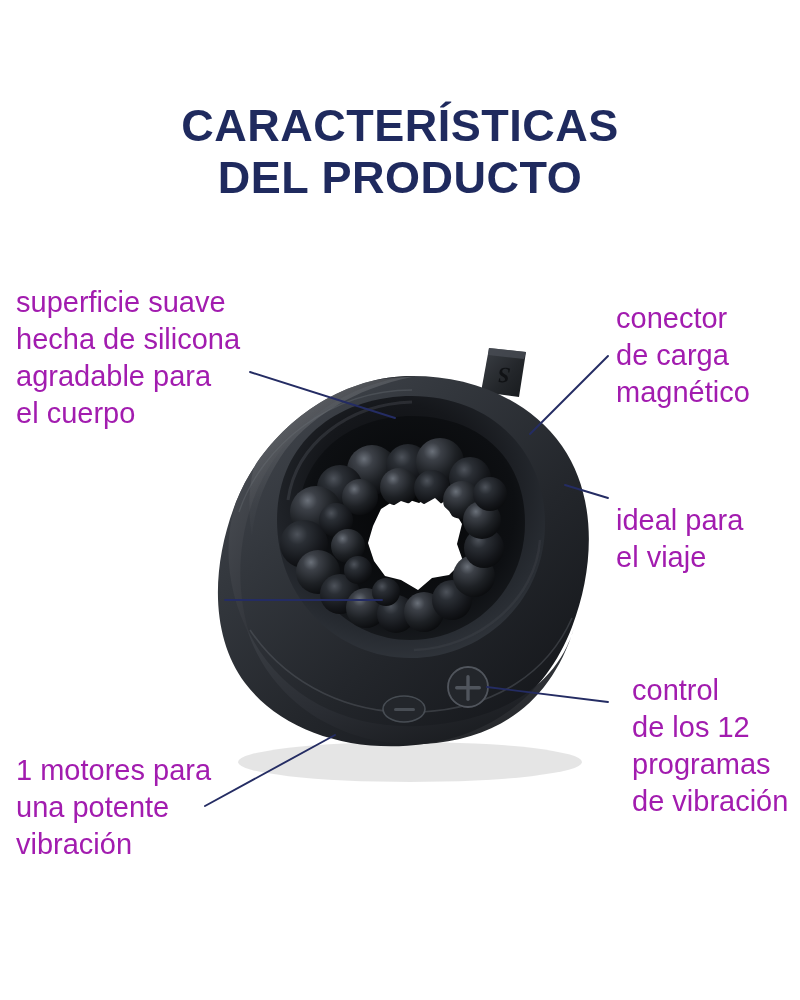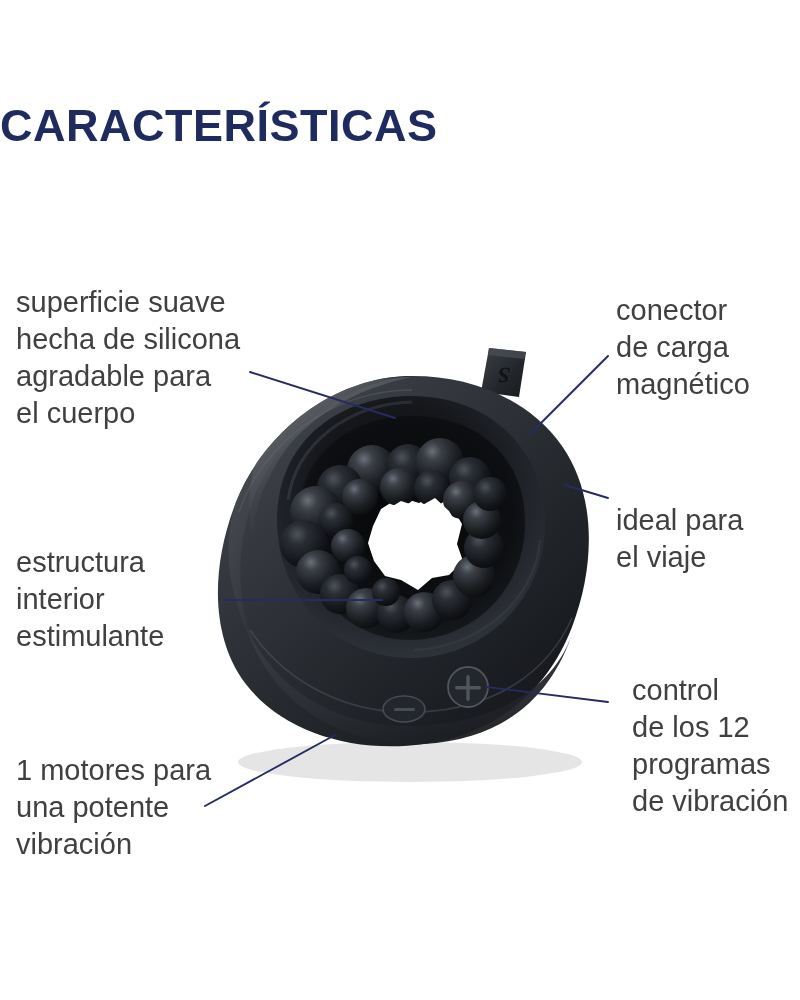--- a/index.html
+++ b/index.html
@@ -17,63 +17,64 @@
     background: #ffffff;
     overflow: hidden;
   }
 
   
   .title {
     position: absolute;
     left: 0;
     top: 100px;
     width: 800px;
-    text-align: left;
+    text-align: center;
     color: #1f2a5e;
     font-weight: bold;
     font-size: 45px;
     line-height: 52px;
     letter-spacing: 0.5px;
   }
   .title .l2 { display: block; }
 
   
   .label {
     position: absolute;
-    color: #404040;
+    color: #a21caf;
     font-size: 29px;
     line-height: 37px;
     white-space: pre-line;
   }
   .label.left  { text-align: left; }
   .label.right { text-align: left; }
 
   #lbl-surface   { left: 16px;  top: 284px; width: 270px; }
   #lbl-structure { left: 16px;  top: 544px; width: 250px; }
   #lbl-motors    { left: 16px;  top: 752px; width: 270px; }
-  #lbl-connector { left: 616px; top: 292px; width: 184px; }
+  #lbl-connector { left: 616px; top: 300px; width: 184px; }
   #lbl-travel    { left: 616px; top: 478px; width: 184px; margin-top: 24px; }
   #lbl-control   { left: 632px; top: 672px; width: 184px; }
 
   
   #leaders, #device {
     position: absolute;
     left: 0; top: 0;
     width: 800px; height: 1000px;
   }
   #leaders { z-index: 3; }
   #device  { z-index: 2; }
 </style>
 </head>
 <body>
 
 <div id="page">
 
   <div class="title">
     <span>CARACTERÍSTICAS</span>
+    <span class="l2">DEL PRODUCTO</span>
   </div>
 
   <svg id="device" viewBox="0 0 800 1000">
     <defs>
 
       <linearGradient id="bodyGrad" x1="0.1" y1="0.05" x2="0.9" y2="0.95">
         <stop offset="0" stop-color="#42464d"></stop>
         <stop offset="0.28" stop-color="#33373d"></stop>
         <stop offset="0.62" stop-color="#23262b"></stop>
         <stop offset="1" stop-color="#14161a"></stop>
@@ -277,23 +278,20 @@
       <path d="M 608 498 L 565 485"></path>
 
       <path d="M 608 702 L 487 687"></path>
     </g>
   </svg>
 
   <div class="label left" id="lbl-surface">superficie suave
 hecha de silicona
 agradable para
 el cuerpo</div>
-  <div class="label left" id="lbl-structure">estructura
-interior
-estimulante</div>
   <div class="label left" id="lbl-motors">1 motores para
 una potente
 vibración</div>
 
   <div class="label right" id="lbl-connector">conector
 de carga
 magnético</div>
   <div class="label right" id="lbl-travel">ideal para
 el viaje</div>
   <div class="label right" id="lbl-control">control

